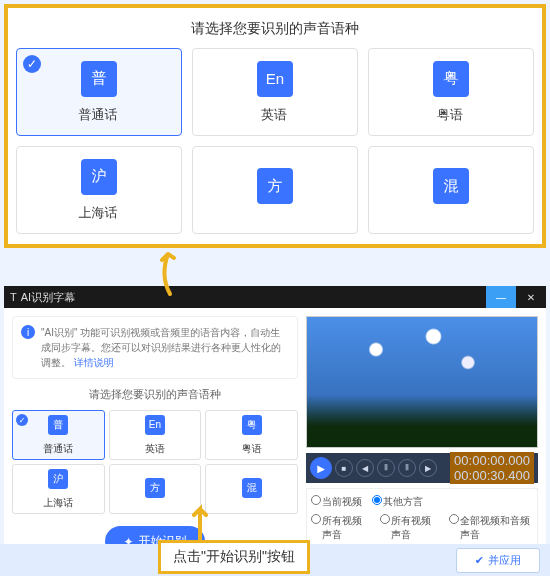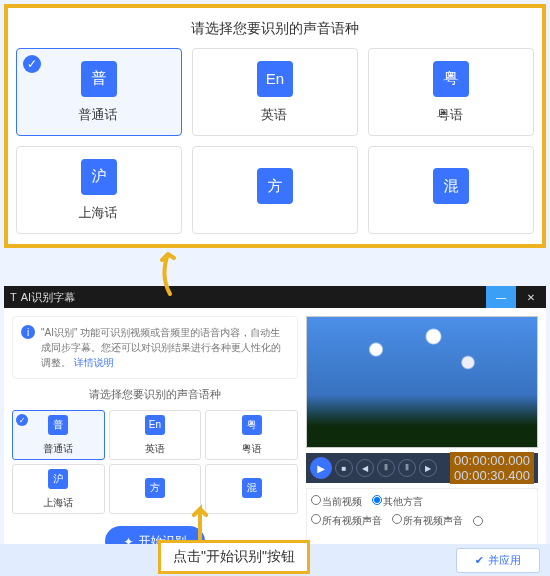--- a/index.html
+++ b/index.html
@@ -177,20 +177,21 @@
             <label class="rad">
               <input type="radio" name="g1" style="">
               <span>所有视频声音</span>
             </label>
             <label class="rad">
               <input type="radio" name="g1" style="">
               <span>所有视频声音</span>
             </label>
             <label class="rad">
               <input type="radio" name="g1" style="">
+              <span>全部视频和音频声音</span>
             </label>
           </div>
       </div>
     </div>
   </div>
 </div>
 
 <div class="btm">
   <button class="bb pri">
     <span>✔</span>

